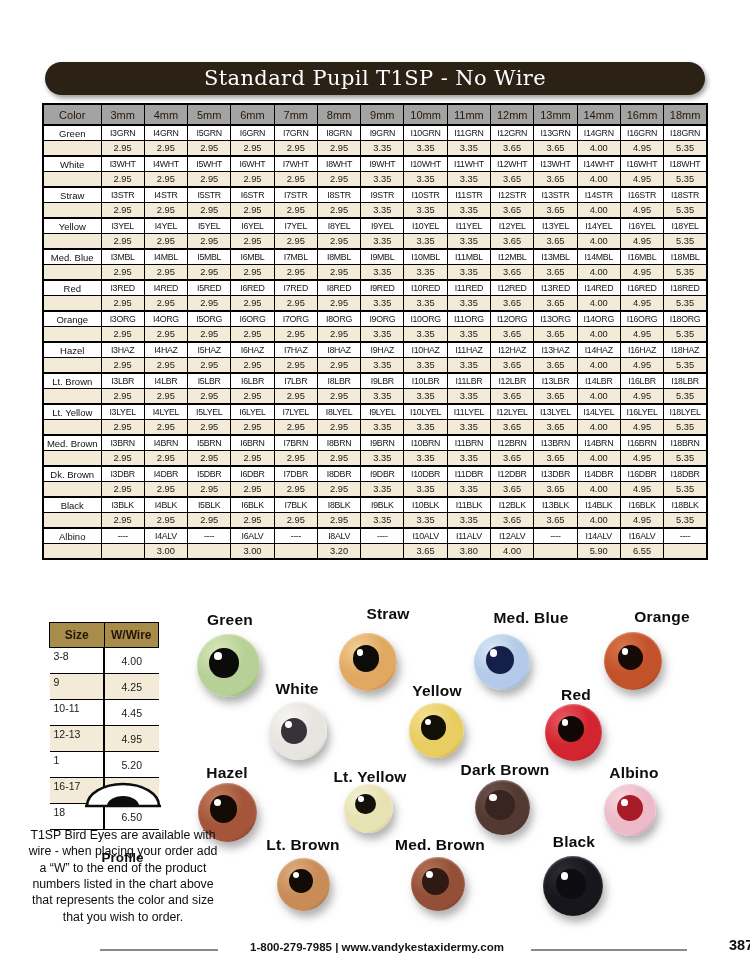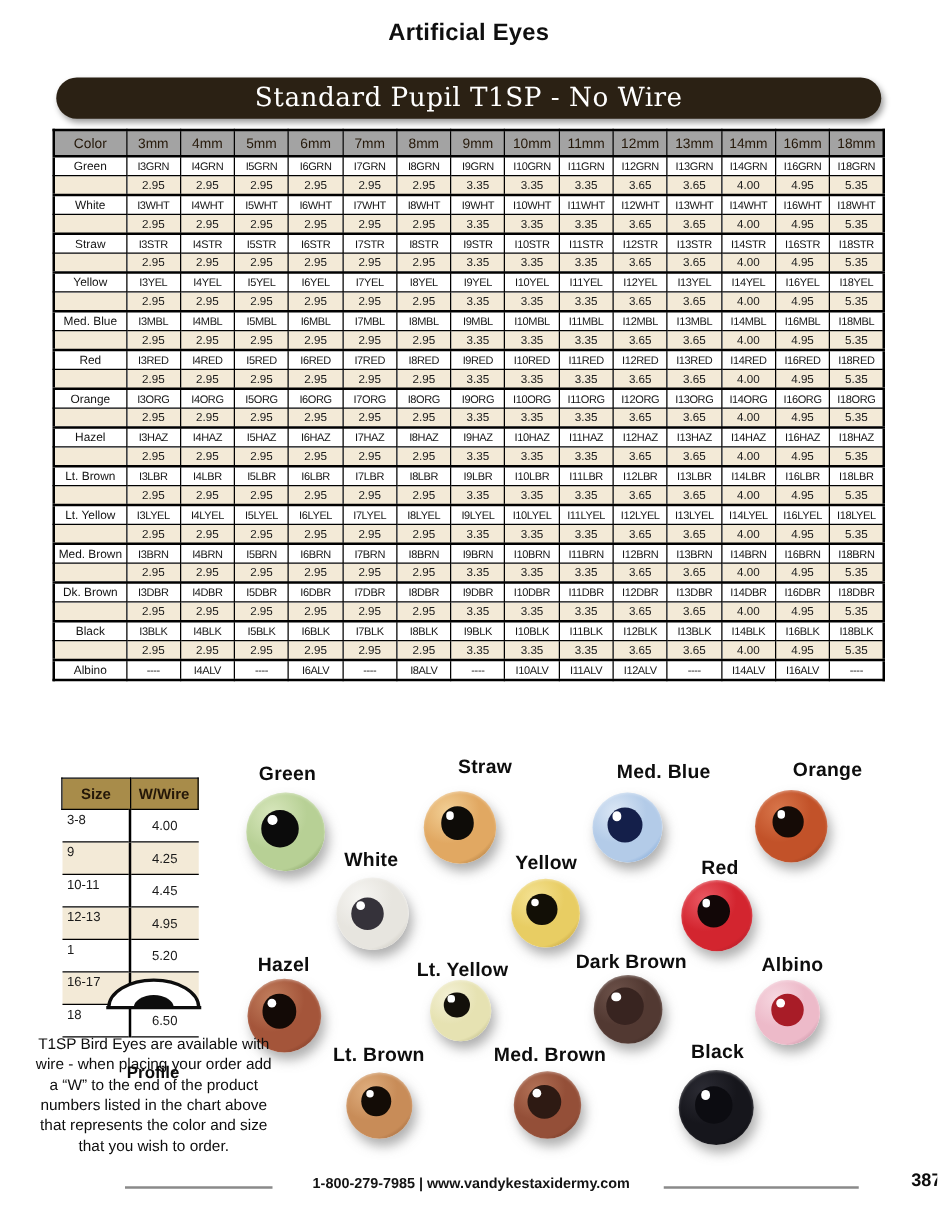--- a/index.html
+++ b/index.html
@@ -49,21 +49,20 @@
   .footer-line.right{left:531px;width:156px;}
   .footer-text{position:absolute;left:377px;top:941px;transform:translateX(-50%);
         font-size:11.5px;font-weight:bold;color:#141414;white-space:nowrap;}
   .page-number{position:absolute;left:697px;top:937px;font-size:14.5px;font-weight:bold;color:#0d0d0d;margin-left:32px;}
 </style>
 </head>
 <body>
 
 <div class="page">
 
-  <div class="page-title">Artificial Eyes</div>
 
   <div class="banner">Standard Pupil T1SP - No Wire</div>
 
   <table class="price">
     <colgroup>
         <col style="width:58px">
       </colgroup>
   <thead>
         <tr>
           <th>Color</th>
@@ -562,20 +561,37 @@
           <td class="code">I8ALV</td>
           <td class="code">----</td>
           <td class="code">I10ALV</td>
           <td class="code">I11ALV</td>
           <td class="code">I12ALV</td>
           <td class="code">----</td>
           <td class="code">I14ALV</td>
           <td class="code">I16ALV</td>
           <td class="code">----</td>
         </tr>
+        <tr>
+          <td class="colname-empty"></td>
+          <td class="price-cell"></td>
+          <td class="price-cell">3.00</td>
+          <td class="price-cell"></td>
+          <td class="price-cell">3.00</td>
+          <td class="price-cell"></td>
+          <td class="price-cell">3.20</td>
+          <td class="price-cell"></td>
+          <td class="price-cell">3.65</td>
+          <td class="price-cell">3.80</td>
+          <td class="price-cell">4.00</td>
+          <td class="price-cell"></td>
+          <td class="price-cell">5.90</td>
+          <td class="price-cell">6.55</td>
+          <td class="price-cell"></td>
+        </tr>
       </tbody>
     </table>
 
   <table class="wire">
       <thead>
         <tr>
           <th>Size</th>
           <th>W/Wire</th>
         </tr>
       </thead>

